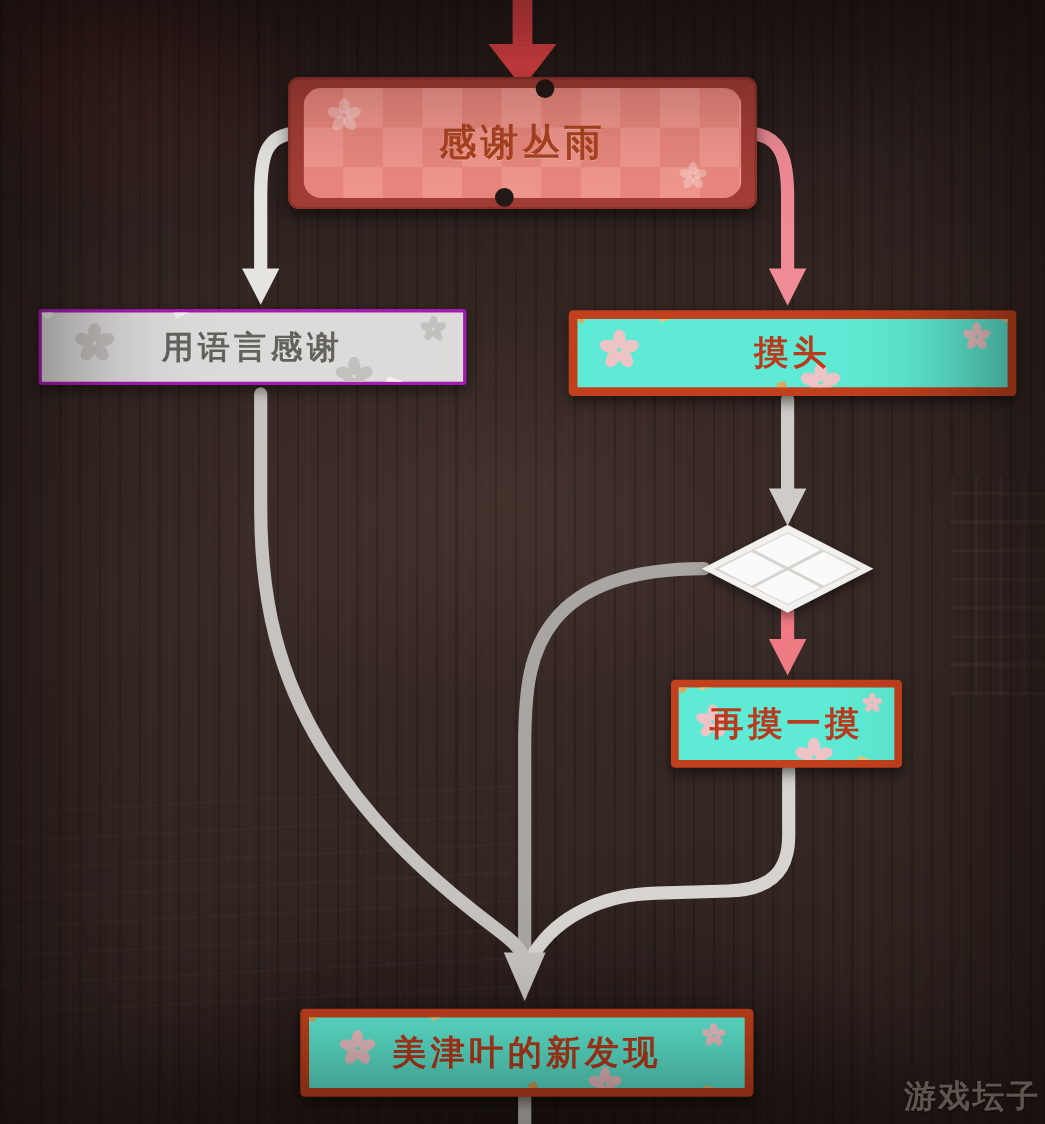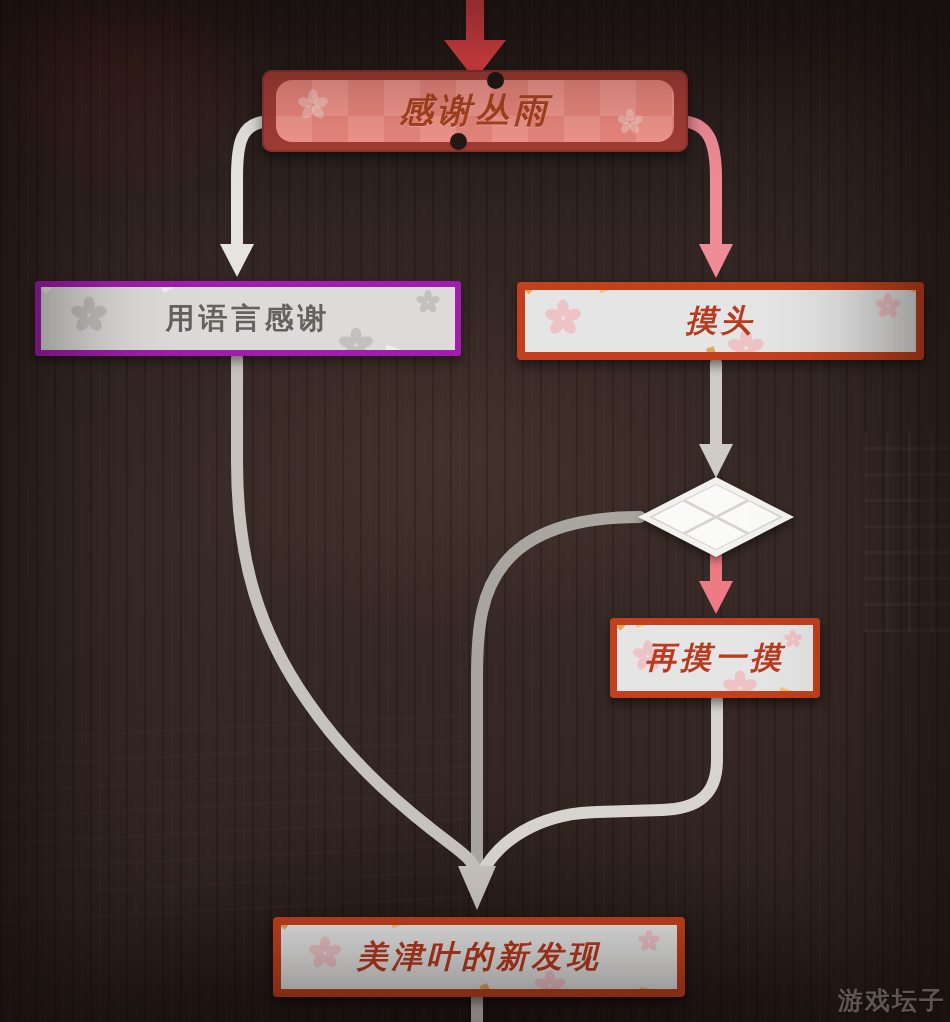--- a/index.html
+++ b/index.html
@@ -29,54 +29,54 @@
   svg.edges{position:absolute;left:0;top:0;}
   svg.edges path{fill:none;stroke-linecap:round;}
   .w12{stroke-width:12px;}
   .w17{stroke-width:18px;}
 
   
   .node-label{position:absolute;inset:0;display:flex;align-items:center;justify-content:center;
     font-weight:700;letter-spacing:4px;white-space:nowrap;}
 
   
-  .start-frame{position:absolute;left:262px;top:70px;width:426px;height:82px;background:#a23d35;
-    border-radius:10px;box-shadow:0 6px 14px rgba(0,0,0,0.5), inset 0 0 0 2px #8c322c;font-style:italic;}
+  .start-frame{position:absolute;left:262px;top:70px;width:426px;height:120px;background:#a23d35;
+    border-radius:10px;box-shadow:0 6px 14px rgba(0,0,0,0.5), inset 0 0 0 2px #8c322c;}
   .start-inner{position:absolute;left:14px;top:10px;right:14px;bottom:10px;border-radius:16px;overflow:visible;
     background-color:#ef8a80;
     background-image:conic-gradient(rgba(255,255,255,0.10) 0 90deg, rgba(0,0,0,0.025) 90deg 180deg, rgba(255,255,255,0.10) 180deg 270deg, rgba(0,0,0,0.025) 270deg 360deg);
     background-size:72px 72px;}
   .start-inner .node-label{font-size:34px;color:#a9431f;text-shadow:0 1px 0 rgba(255,255,255,0.25);}
   .notch{position:absolute;width:17px;height:17px;border-radius:50%;background:#241a17;}
   .notch-top{left:211px;top:-8px;}
   .notch-bottom{left:174px;bottom:-8px;}
 
   
-  .node-gray{position:absolute;background:#dcdbd9;border:6px solid #a21caf;border-radius:3px;
-    box-shadow:0 5px 12px rgba(0,0,0,0.45);overflow:hidden;padding-left:31px;}
+  .node-gray{position:absolute;background:#dcdbd9;border:3px solid #a21caf;border-radius:3px;
+    box-shadow:0 5px 12px rgba(0,0,0,0.45);overflow:hidden;}
   .node-gray .node-label{font-size:29px;color:#64625c;}
 
   
-  .node-cream{position:absolute;background:#e5e5e5;border:8px solid #c2401d;border-radius:4px;
-    box-shadow:0 5px 12px rgba(0,0,0,0.5);overflow:hidden;font-style:italic;}
+  .node-cream{position:absolute;background:#5eead4;border:8px solid #c2401d;border-radius:4px;
+    box-shadow:0 5px 12px rgba(0,0,0,0.5);overflow:hidden;}
   .node-cream .node-label{font-size:31px;color:#ba3a1d;}
 
   
   .petal{position:absolute;pointer-events:none;}
   .petal.pink use{fill:#eec3c6;}
   .petal.gray use{fill:#c3c1bd;}
   .petal.faint use{fill:rgba(255,255,255,0.30);}
 
   
   .speck{position:absolute;width:14px;height:8px;background:#e2a44f;opacity:.95;border-radius:1px;}
   .speck.lt{background:#f0c277;}
   .speck.white{background:rgba(242,241,238,0.92);}
 
   
-  .watermark{position:absolute;right:4px;bottom:5px;font-size:25px;font-weight:700;letter-spacing:2px;
+  .watermark{position:absolute;right:4px;bottom:5px;font-size:29px;font-weight:700;letter-spacing:2px;
     color:rgba(158,148,138,0.55);text-shadow:0 1px 2px rgba(0,0,0,0.5);}
 
   
   svg.diamond{position:absolute;left:630px;top:469px;filter:drop-shadow(0 4px 5px rgba(0,0,0,0.45));}
 </style>
 </head>
 <body>
 
 <div class="stage">
 

